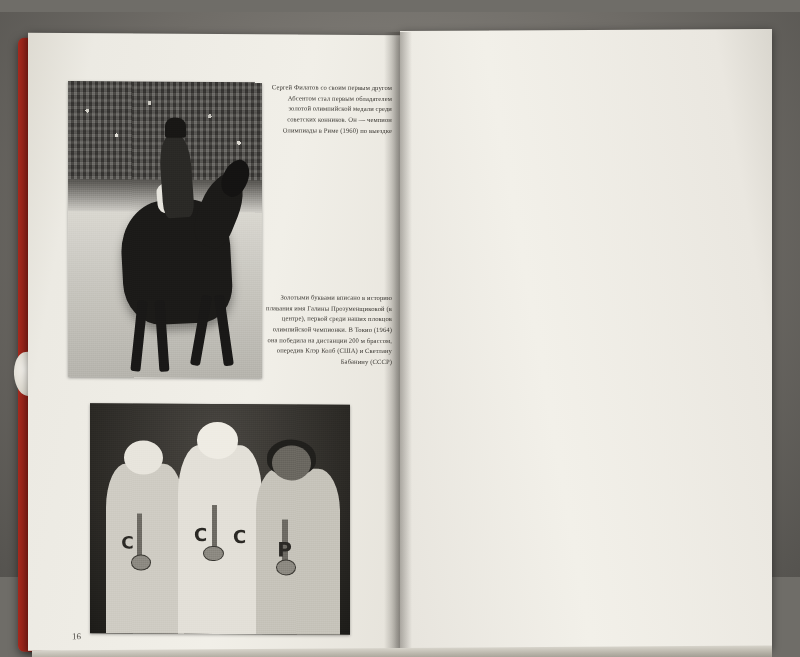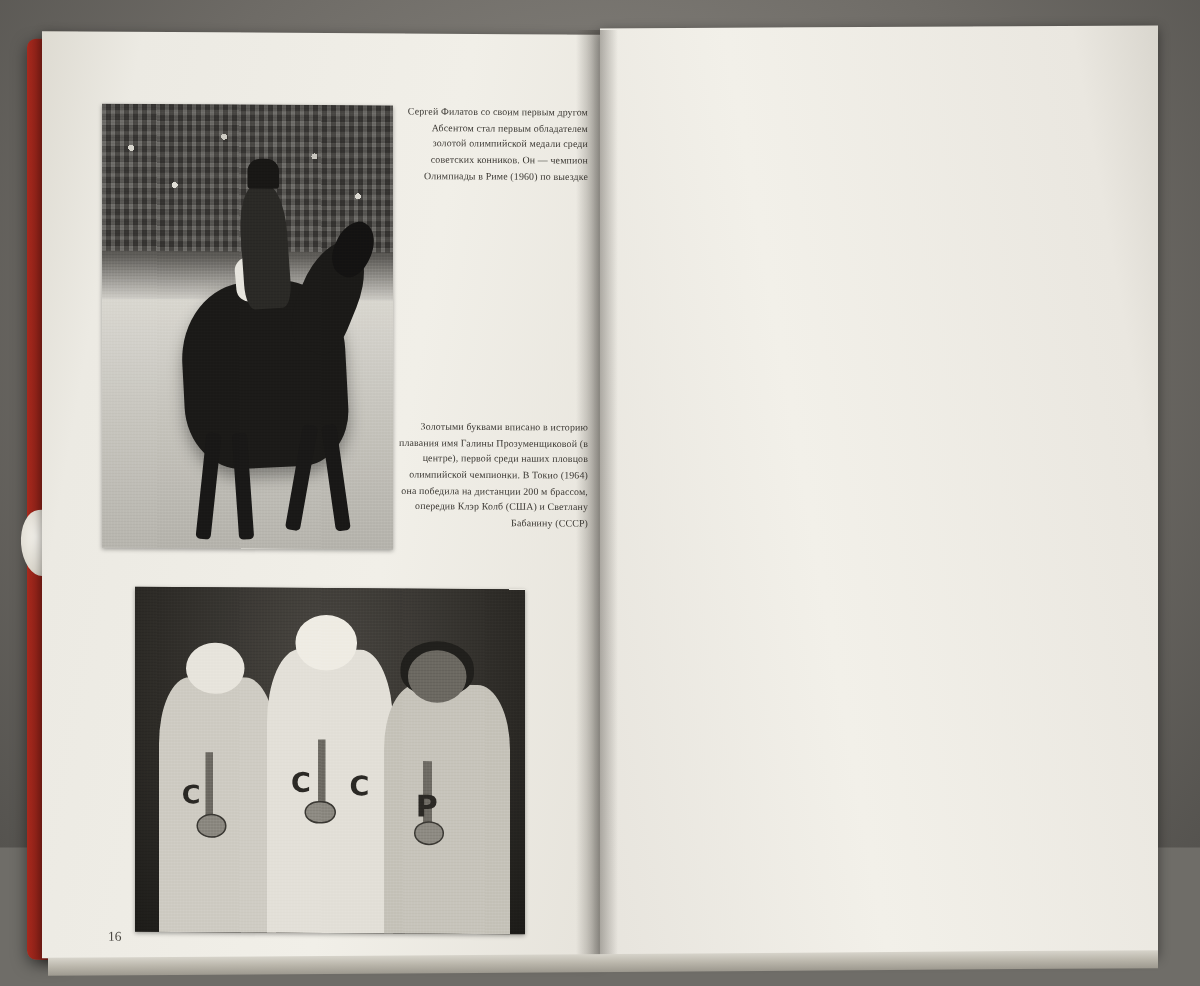--- a/index.html
+++ b/index.html
@@ -1,21 +1,21 @@
 <!DOCTYPE html>
 <html><head>
 <meta charset="utf-8">
 <style>
   html,body{margin:0;padding:0;}
   body{
     width:800px;height:657px;overflow:hidden;
     background:#6f6d68;
     font-family:"Liberation Serif", serif;
   }
-  #page{position:relative;width:800px;height:565px;}
+  #page{position:relative;width:800px;height:565px;margin-top:12px;}
 
   
   .backdrop{
     position:absolute;inset:0;
     background:
       radial-gradient(circle at 50% 40%, #8d8a84 0%, #6e6b66 60%, #55534f 100%);
   }
 
   
   .book{

